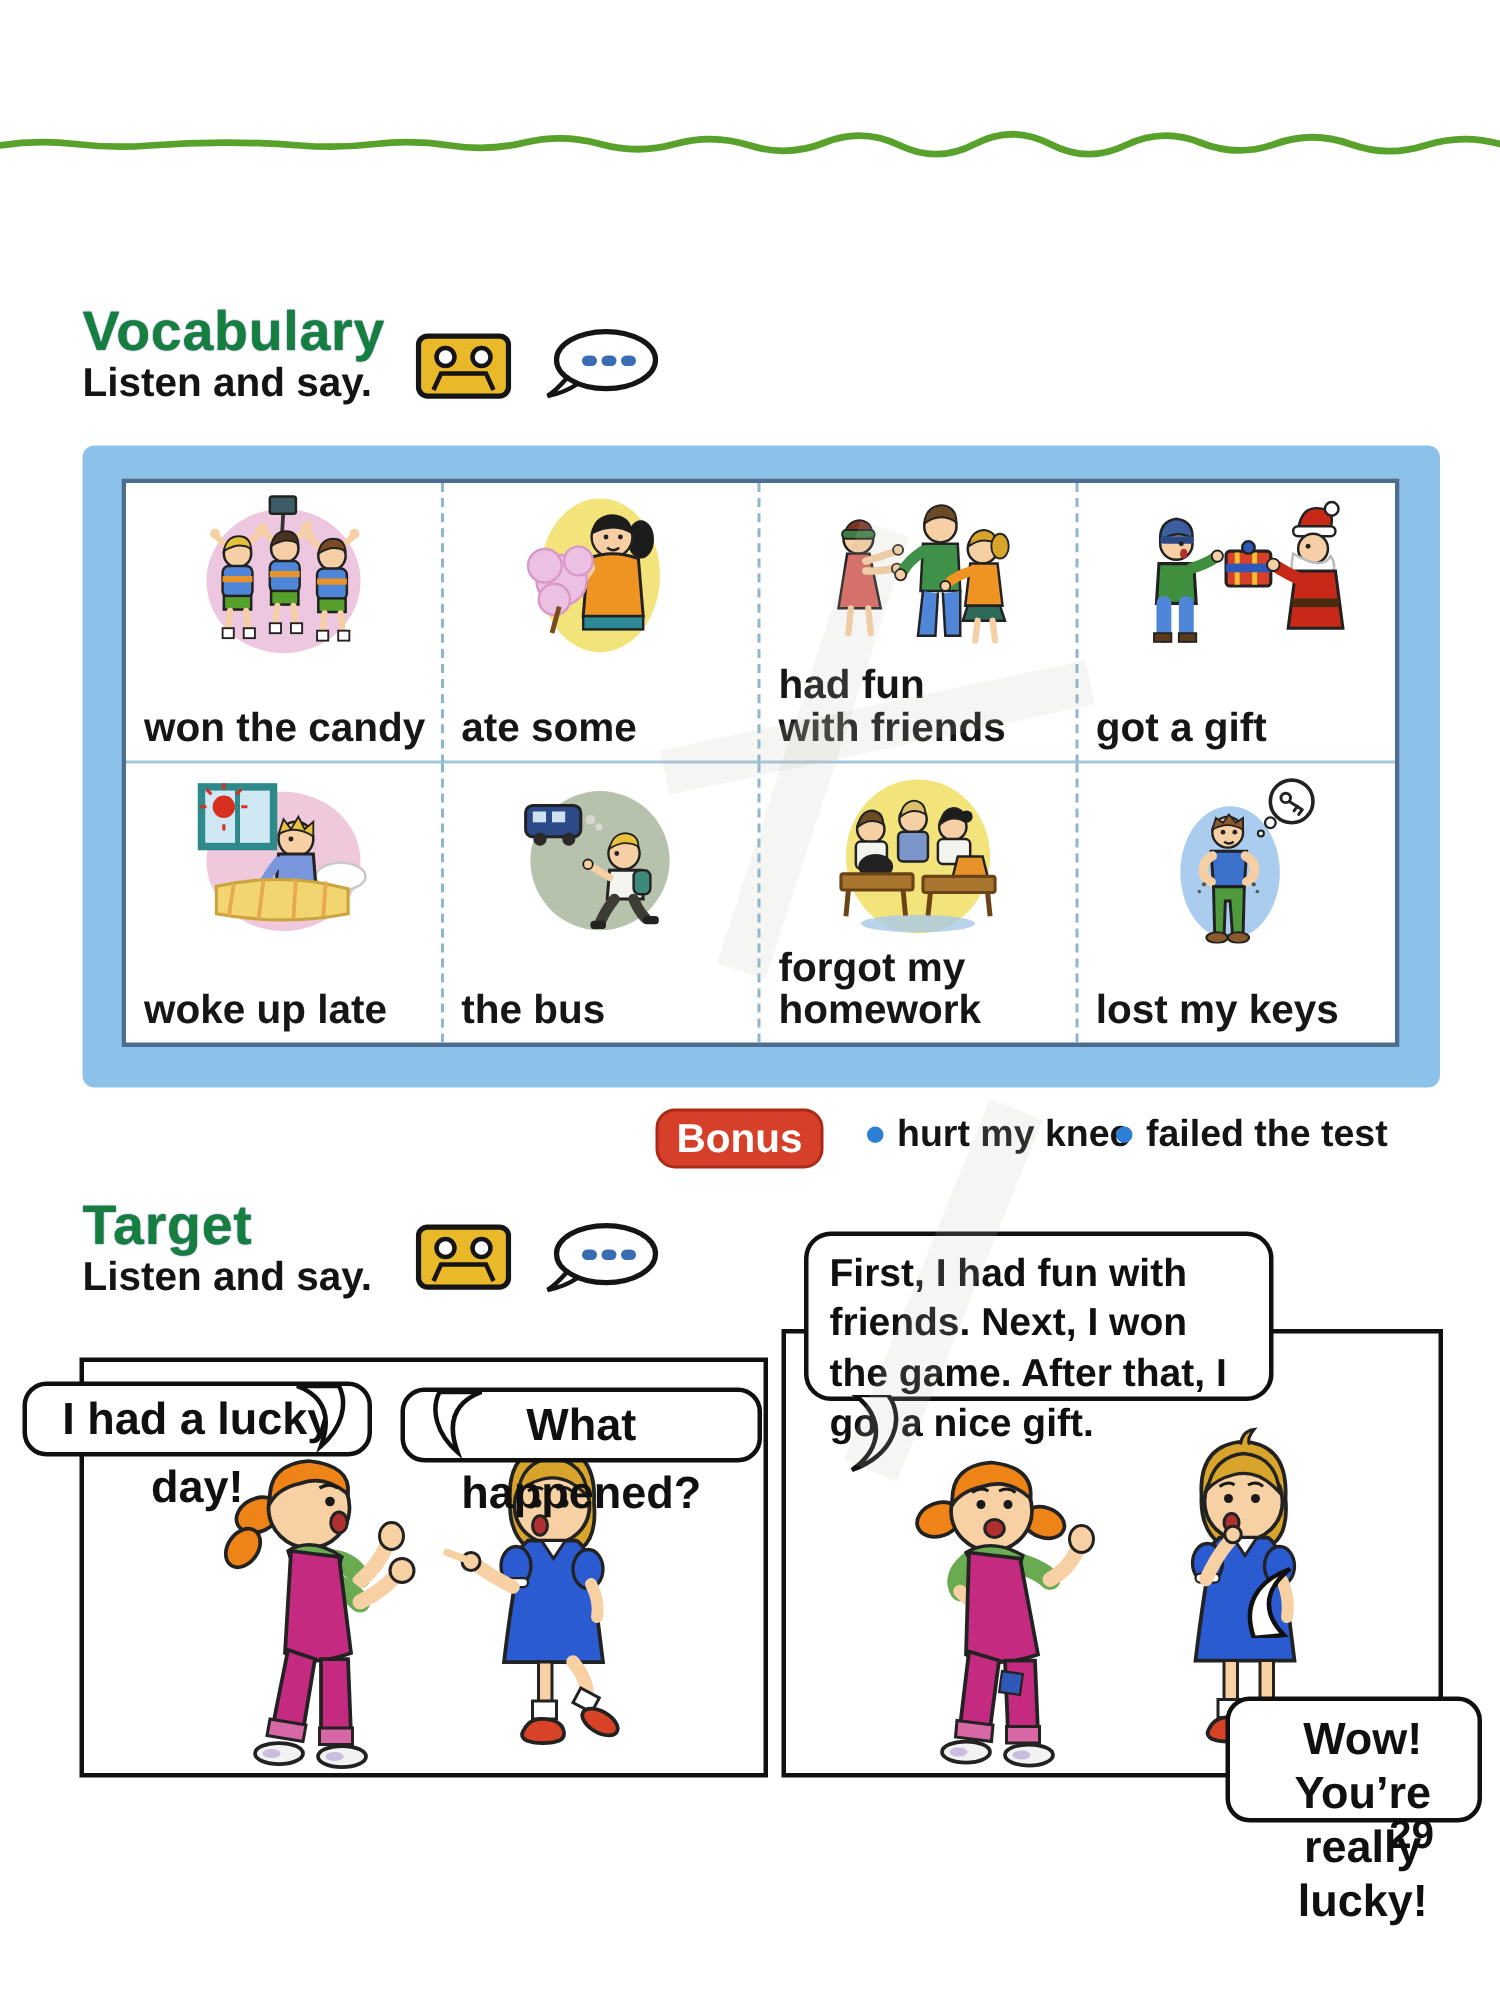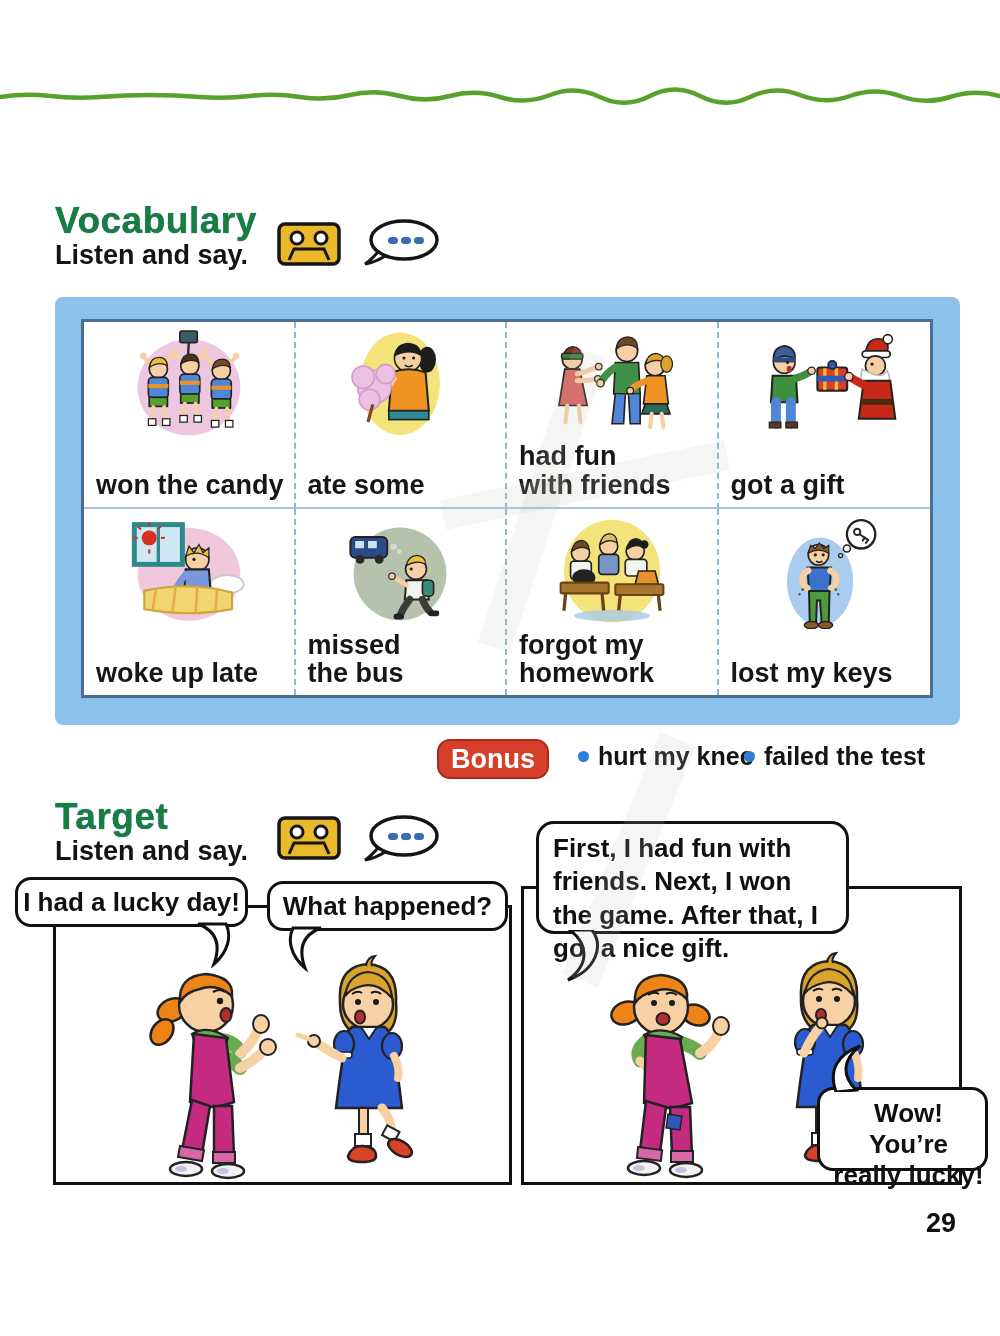--- a/index.html
+++ b/index.html
@@ -30,21 +30,21 @@
              color:#fff;font-size:27px;font-weight:bold;text-align:center;
              line-height:37px;box-sizing:border-box;}
   .bonus-item{position:absolute;top:742px;display:flex;align-items:center;
               font-size:25px;font-weight:bold;color:#141414;}
   .bonus-item .dot{width:11px;height:11px;border-radius:50%;background:#2b7fd4;
               margin-right:9px;flex:0 0 auto;}
   
   .panel{position:absolute;background:#fff;border:3px solid #101010;box-sizing:border-box;}
   .bubble{position:absolute;background:#fff;border:3px solid #101010;box-sizing:border-box;
           font-weight:bold;color:#101010;z-index:6;}
-  .bubble.small{border-radius:16px;font-size:26px;text-align:center;}
+  .bubble.small{border-radius:16px;font-size:30px;text-align:center;margin-top:44px;}
   .tail{position:absolute;z-index:7;}
   .pagenum{position:absolute;left:926px;top:1208px;font-size:27px;font-weight:bold;color:#111;}
   .wm{position:absolute;background:rgba(190,190,182,0.16);z-index:30;pointer-events:none;}
 </style>
 </head>
 <body>
 
 <div id="page">
 
   <svg style="position:absolute;left:0;top:86px;" width="1000" height="20" viewBox="0 0 1000 20">
@@ -286,21 +286,20 @@
               <rect x="128" y="84" width="14" height="20" rx="5" fill="#3d8a7a" stroke="#222" stroke-width="2"></rect>
               <path d="M108,90 Q98,84 92,80" stroke="#f6cfa4" stroke-width="6"></path>
               <circle cx="90" cy="79" r="4" fill="#f6cfa4" stroke="#222" stroke-width="1.5"></circle>
               <path d="M112,108 Q104,118 100,128 M128,108 Q132,118 138,124" stroke="#3c3c34" stroke-width="9"></path>
               <rect x="92" y="126" width="13" height="7" rx="3" fill="#222"></rect>
               <rect x="136" y="122" width="13" height="7" rx="3" fill="#222"></rect>
             </g>
           </svg>
         </div>
         <div class="vlabel">
-          <span>missed</span>
           <span>the bus</span>
         </div>
       </div>
 
       <div class="cell colsep">
         <div class="illus">
           <svg width="170" height="116" viewBox="0 0 200 140">
             <ellipse cx="100" cy="70" rx="58" ry="62" fill="#f2e37a"></ellipse>
             <g>
               <circle cx="62" cy="48" r="11" fill="#f6cfa4" stroke="#222" stroke-width="2"></circle>

